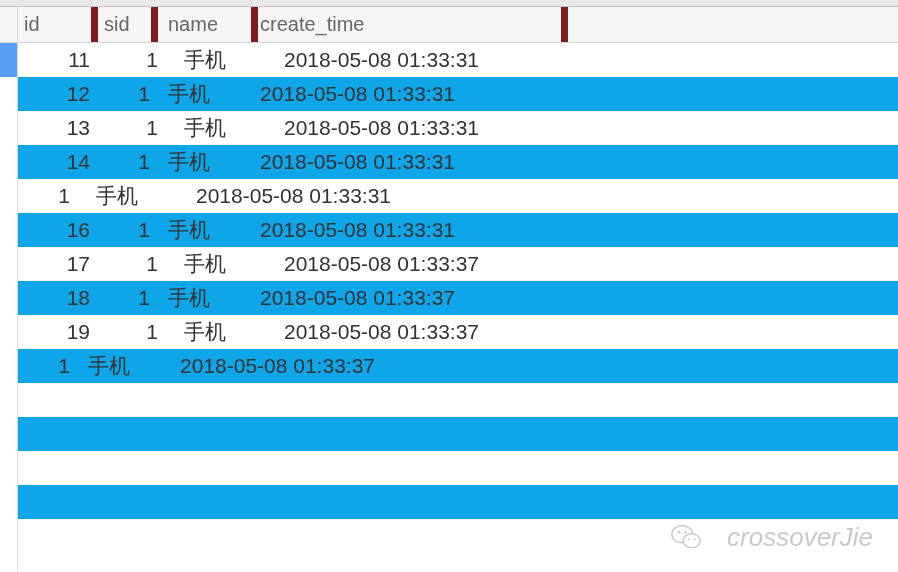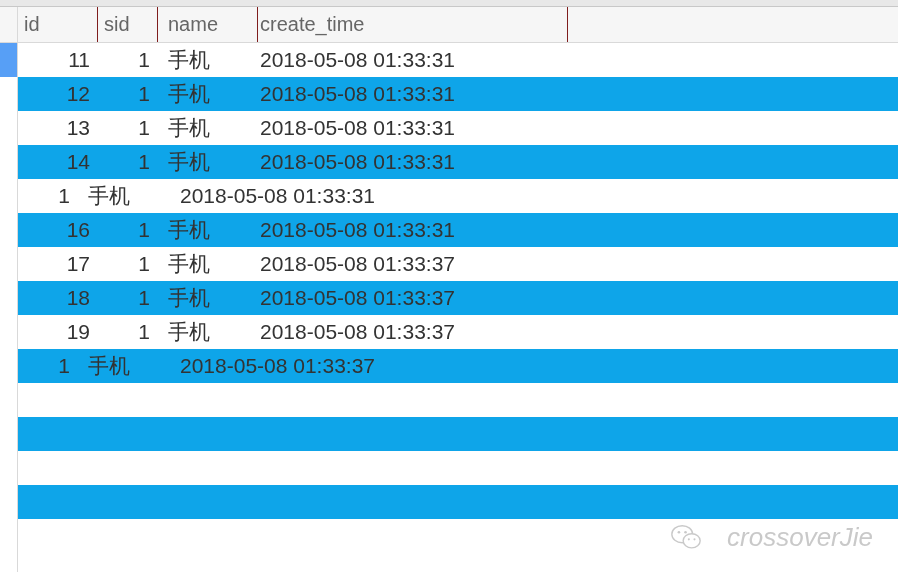--- a/index.html
+++ b/index.html
@@ -43,40 +43,40 @@
     }
     .head-row {
       display: flex;
       height: 36px;
       background: #f6f6f6;
       border-bottom: 1px solid #d9d9d9;
       color: #666;
       align-items: center;
     }
     .head-cell {
-      border-right: 1px solid #7f1d1d;
+      border-right: 7px solid #7f1d1d;
       padding: 4px 6px 4px 6px;
       height: 100%;
       display: flex;
       align-items: center;
       font-size: 20px;
     }
     .data-rows {
       flex: 1;
       display: flex;
       flex-direction: column;
     }
     .row {
       display: flex;
       height: 34px;
       align-items: center;
       font-size: 21px;
       color: #333;
     }
-    .row.odd { background: #fff; }
+    .row.odd { background: #fff; gap: 8px; }
     .row.even { background: #0ea5e9; }
     .cell {
       padding: 2px 8px 2px 4px;
       height: 100%;
       display: flex;
       align-items: center;
     }
     .col-id { width: 80px; justify-content: flex-end; }
     .col-sid { width: 60px; justify-content: flex-end; }
     .col-name { width: 100px; padding-left: 10px; }

